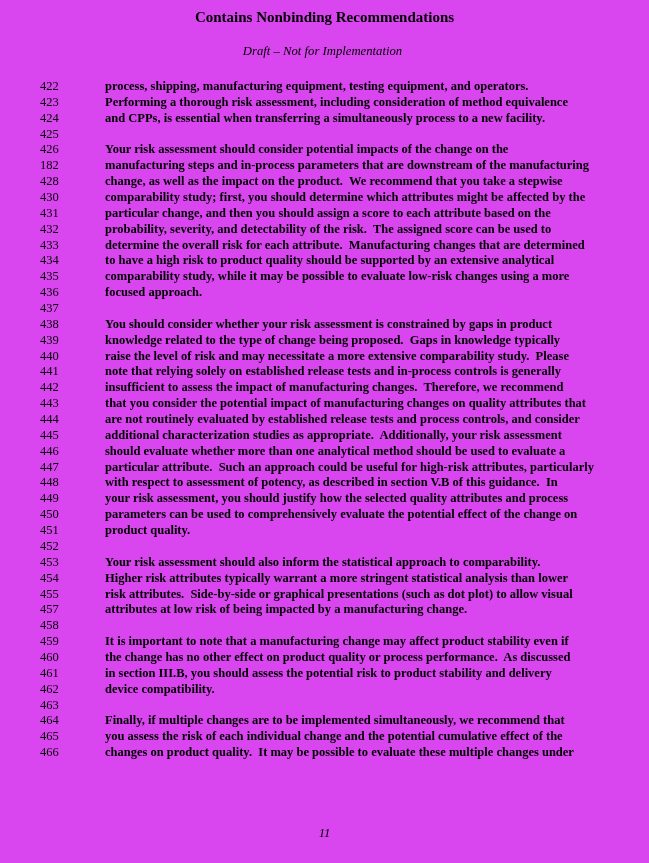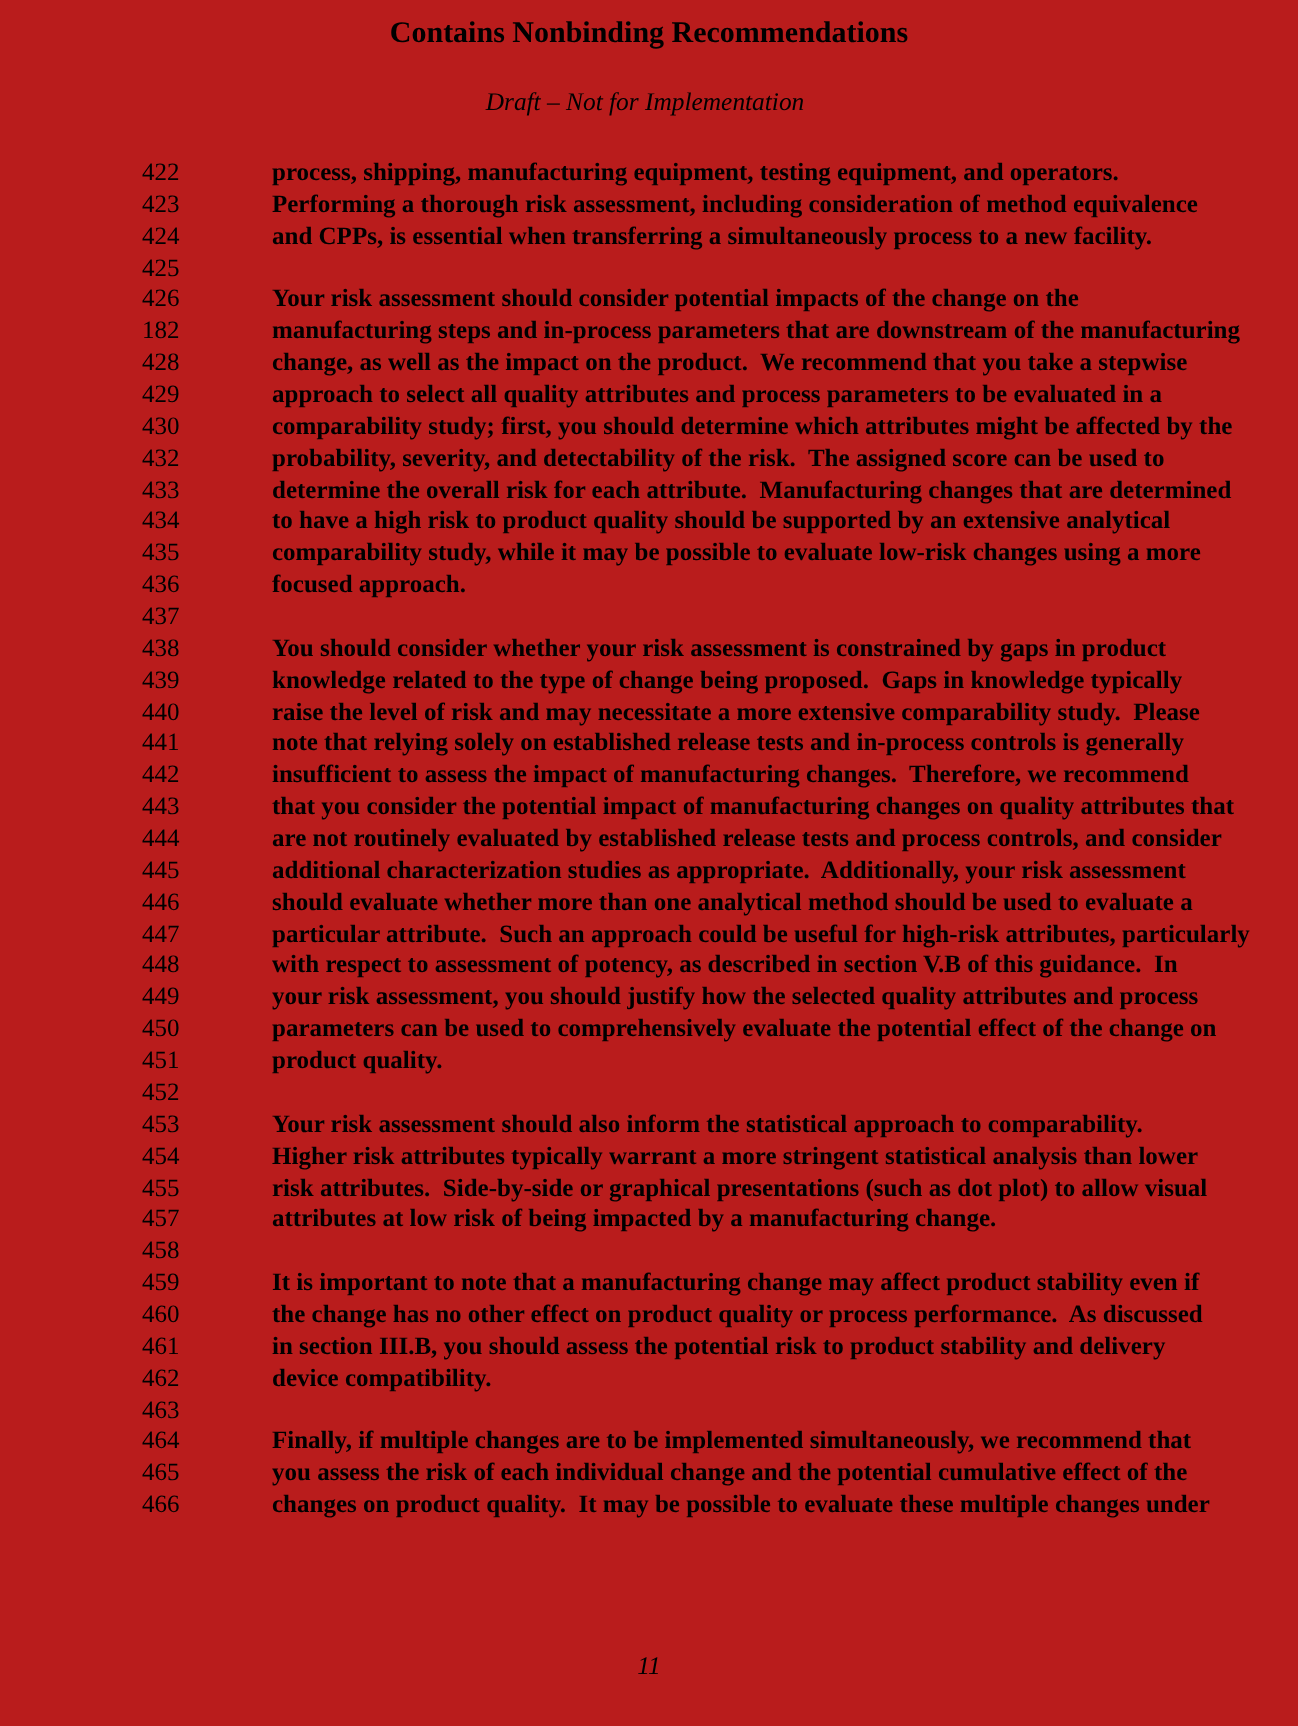--- a/index.html
+++ b/index.html
@@ -4,21 +4,21 @@
 <style>
   html, body {
     margin: 0;
     padding: 0;
     background: #ffffff;
   }
   .page {
     position: relative;
     width: 649px;
     height: 863px;
-    background: #b91c1c;
+    background: #d946ef;
     color: #000000;
     font-family: "Liberation Serif", serif;
     overflow: hidden;
   }
   .doc-title {
     position: absolute;
     top: 9px;
     left: 0;
     width: 649px;
     text-align: center;
@@ -43,21 +43,20 @@
     top: 79px;
     left: 0;
     width: 649px;
     font-size: 12.5px;
   }
   .line-row {
     position: relative;
     height: 15.86px;
     line-height: 15.86px;
     white-space: pre;
-    margin-left: 31px;
   }
   .line-num {
     position: absolute;
     left: 40px;
     top: 0;
   }
   .line-text {
     position: absolute;
     left: 105px;
     top: 0;
@@ -81,22 +80,22 @@
   <div class="doc-title">Contains Nonbinding Recommendations</div>
   <div class="doc-subtitle">Draft – Not for Implementation</div>
   <div class="doc-body">
       <div class="line-row"><span class="line-num">422</span><span class="line-text">process, shipping, manufacturing equipment, testing equipment, and operators.</span></div>
       <div class="line-row"><span class="line-num">423</span><span class="line-text">Performing a thorough risk assessment, including consideration of method equivalence</span></div>
       <div class="line-row"><span class="line-num">424</span><span class="line-text">and CPPs, is essential when transferring a simultaneously process to a new facility.</span></div>
       <div class="line-row"><span class="line-num">425</span><span class="line-text"></span></div>
       <div class="line-row"><span class="line-num">426</span><span class="line-text">Your risk assessment should consider potential impacts of the change on the</span></div>
       <div class="line-row"><span class="line-num">182</span><span class="line-text">manufacturing steps and in-process parameters that are downstream of the manufacturing</span></div>
       <div class="line-row"><span class="line-num">428</span><span class="line-text">change, as well as the impact on the product.  We recommend that you take a stepwise</span></div>
-      <div class="line-row"><span class="line-num">429</span><span class="line-text">approach to select all quality attributes and process parameters to be evaluated in a</span></div>
       <div class="line-row"><span class="line-num">430</span><span class="line-text">comparability study; first, you should determine which attributes might be affected by the</span></div>
+      <div class="line-row"><span class="line-num">431</span><span class="line-text">particular change, and then you should assign a score to each attribute based on the</span></div>
       <div class="line-row"><span class="line-num">432</span><span class="line-text">probability, severity, and detectability of the risk.  The assigned score can be used to</span></div>
       <div class="line-row"><span class="line-num">433</span><span class="line-text">determine the overall risk for each attribute.  Manufacturing changes that are determined</span></div>
       <div class="line-row"><span class="line-num">434</span><span class="line-text">to have a high risk to product quality should be supported by an extensive analytical</span></div>
       <div class="line-row"><span class="line-num">435</span><span class="line-text">comparability study, while it may be possible to evaluate low-risk changes using a more</span></div>
       <div class="line-row"><span class="line-num">436</span><span class="line-text">focused approach.</span></div>
       <div class="line-row"><span class="line-num">437</span><span class="line-text"></span></div>
       <div class="line-row"><span class="line-num">438</span><span class="line-text">You should consider whether your risk assessment is constrained by gaps in product</span></div>
       <div class="line-row"><span class="line-num">439</span><span class="line-text">knowledge related to the type of change being proposed.  Gaps in knowledge typically</span></div>
       <div class="line-row"><span class="line-num">440</span><span class="line-text">raise the level of risk and may necessitate a more extensive comparability study.  Please</span></div>
       <div class="line-row"><span class="line-num">441</span><span class="line-text">note that relying solely on established release tests and in-process controls is generally</span></div>

